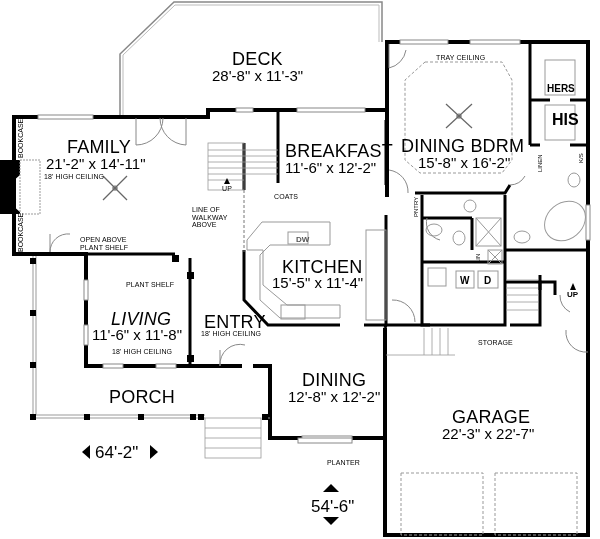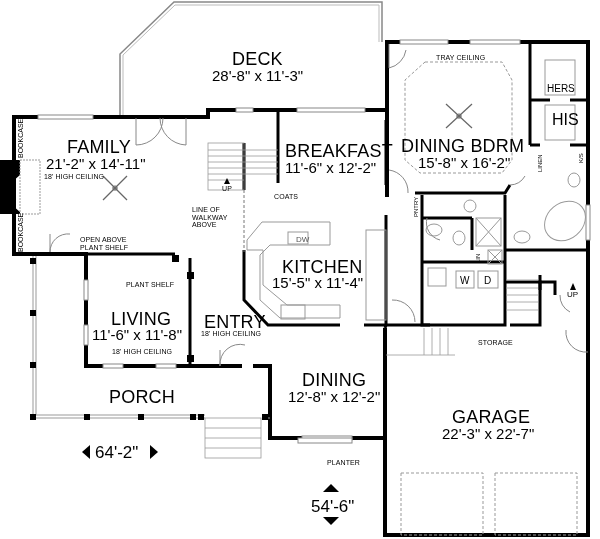--- a/index.html
+++ b/index.html
@@ -3,21 +3,21 @@
   <meta charset="utf-8">
   <style>
     html, body { margin: 0; padding: 0; background: #ffffff; }
     body { width: 600px; height: 539px; position: relative; overflow: hidden;
            font-family: "Liberation Sans", sans-serif; color: #000; }
     #plan { position: absolute; left: 0; top: 0; }
     .lbl { position: absolute; white-space: nowrap; line-height: 1; color: #000; }
     .room { font-size: 18px; letter-spacing: 0.2px; }
     .dim { font-size: 15px; }
     .note { font-size: 7px; letter-spacing: 0.1px; }
-    .small { font-size: 8px; }
+    .small { font-size: 8px; font-weight: bold; }
     .vert { transform: rotate(-90deg); transform-origin: left top; font-size: 7px; }
     .big-dim { font-size: 17px; }
   </style>
 </head>
 <body>
 
 <svg id="plan" width="600" height="539" viewBox="0 0 600 539" xmlns="http://www.w3.org/2000/svg">
 
   <g fill="none" stroke="#888" stroke-width="1.5" stroke-dasharray="none">
     <polyline points="120,117 120,54 174,2 382,2 382,42"></polyline>
@@ -231,21 +231,21 @@
 <div class="lbl room" style="left:401px;top:137px;">DINING BDRM</div>
 <div class="lbl dim" style="left:418px;top:155px;">15'-8" x 16'-2"</div>
 <div class="lbl note" style="left:436px;top:54px;">TRAY CEILING</div>
 
 <div class="lbl small" style="left:547px;top:84px;font-size:10px;">HERS</div>
 <div class="lbl small" style="left:552px;top:112px;font-size:16px;">HIS</div>
 
 <div class="lbl room" style="left:282px;top:258px;">KITCHEN</div>
 <div class="lbl dim" style="left:272px;top:275px;">15'-5" x 11'-4"</div>
 
-<div class="lbl room" style="left:111px;top:310px;">LIVING</div>
+<div class="lbl room" style="left:111px;top:310px;font-style:italic;">LIVING</div>
 <div class="lbl dim" style="left:92px;top:327px;">11'-6" x 11'-8"</div>
 <div class="lbl note" style="left:112px;top:348px;">18' HIGH CEILING</div>
 
 <div class="lbl room" style="left:204px;top:313px;">ENTRY</div>
 <div class="lbl note" style="left:201px;top:330px;">18' HIGH CEILING</div>
 
 <div class="lbl room" style="left:109px;top:388px;">PORCH</div>
 
 <div class="lbl room" style="left:302px;top:371px;">DINING</div>
 <div class="lbl dim" style="left:288px;top:389px;">12'-8" x 12'-2"</div>

